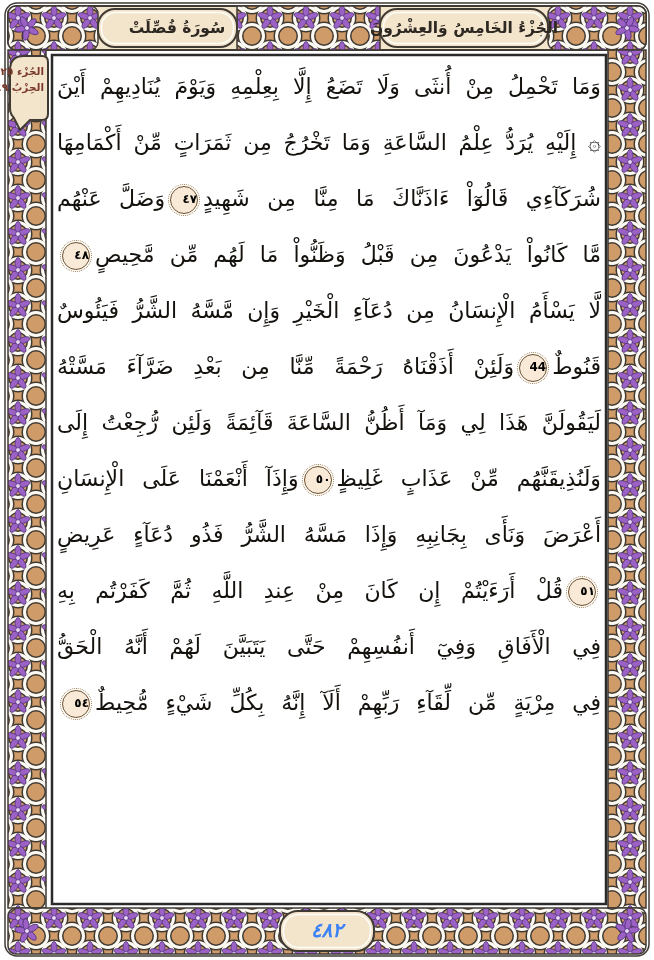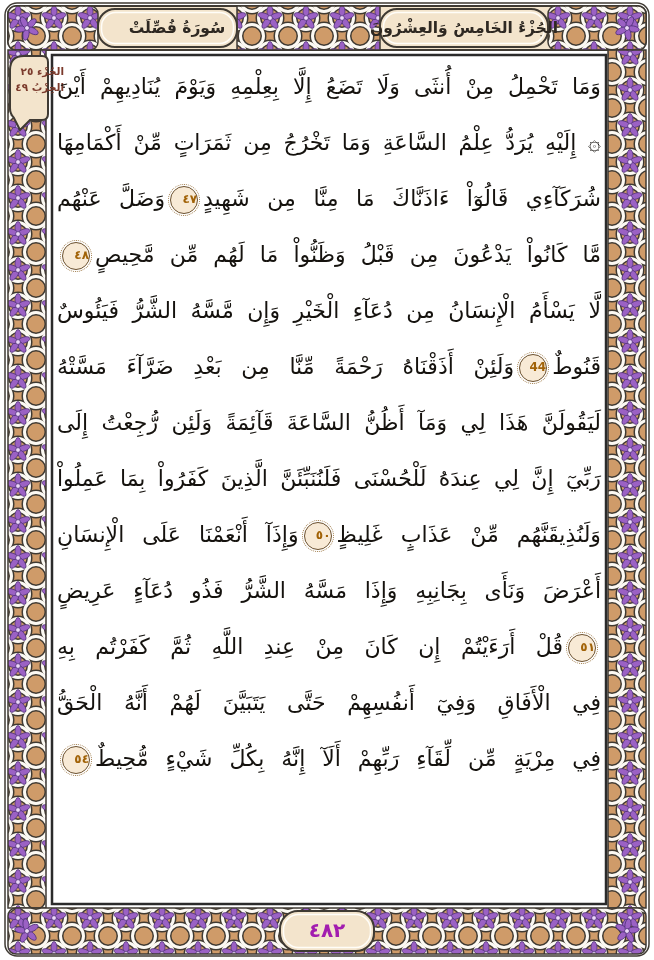--- a/index.html
+++ b/index.html
@@ -7,35 +7,35 @@
   .page{position:relative;width:654px;height:960px;background:#ffffff;overflow:hidden;}
   svg.frame-art{position:absolute;left:0;top:0;}
 
   
   .hdr{position:absolute;top:13px;height:30px;display:flex;align-items:center;justify-content:center;
        color:#2e2822;font-size:15.5px;font-weight:bold;direction:rtl;white-space:nowrap;}
   .hdr-surah{left:100px;width:154px;text-align:right;}
   .hdr-juz{left:384px;width:160px;}
 
   
-  .juz-tab{position:absolute;left:24px;top:63px;width:40px;text-align:center;
+  .juz-tab{position:absolute;left:4px;top:63px;width:40px;text-align:center;
            color:#7b3a2c;font-size:10.5px;font-weight:bold;line-height:1.55;direction:rtl;white-space:nowrap;}
 
   
   .text-area{position:absolute;left:57px;top:59px;width:544px;height:840px;direction:rtl;}
   .qline{height:56px;line-height:56px;font-size:22px;color:#15120e;
          text-align:justify;text-align-last:justify;white-space:nowrap;overflow:visible;}
   .qtext{vertical-align:baseline;}
   .ayah-badge{display:inline-block;width:26px;height:26px;line-height:24px;border-radius:50%;
               background:#f8ead6;border:1.5px solid #6b5130;outline:1.5px dotted #a07c4a;outline-offset:1px;
-              font-size:12px;font-weight:bold;color:#a16207;text-align:left;vertical-align:middle;margin:0 5px;}
+              font-size:12px;font-weight:bold;color:#000000;text-align:left;vertical-align:middle;margin:0 5px;}
 
   
   .page-num{position:absolute;left:282px;top:913px;width:90px;height:34px;line-height:34px;
-            text-align:center;font-size:20px;font-weight:bold;color:#a21caf;}
+            text-align:center;font-size:20px;font-weight:bold;color:#3b82f6;font-style:italic;}
 </style>
 </head>
 <body>
 
 <div class="page">
 
   <svg class="frame-art" width="654" height="960" viewBox="0 0 654 960" aria-hidden="true">
     <defs>
       <g id="petal">
         <ellipse cx="0" cy="-6.2" rx="3" ry="6.2" fill="#9b61c4" stroke="#50307a" stroke-width="0.8"></ellipse>
@@ -122,21 +122,20 @@
   </div>
 
   <div class="text-area">
       <div class="qline"><span class="qtext">وَمَا تَحْمِلُ مِنْ أُنثَى وَلَا تَضَعُ إِلَّا بِعِلْمِهِ وَيَوْمَ يُنَادِيهِمْ أَيْنَ</span></div>
       <div class="qline"><span class="qtext">۞ إِلَيْهِ يُرَدُّ عِلْمُ السَّاعَةِ وَمَا تَخْرُجُ مِن ثَمَرَاتٍ مِّنْ أَكْمَامِهَا</span></div>
       <div class="qline"><span class="qtext">شُرَكَآءِي قَالُوٓاْ ءَاذَنَّاكَ مَا مِنَّا مِن شَهِيدٍ</span><span class="ayah-badge">٤٧</span><span class="qtext">وَضَلَّ عَنْهُم</span></div>
       <div class="qline"><span class="qtext">مَّا كَانُواْ يَدْعُونَ مِن قَبْلُ وَظَنُّواْ مَا لَهُم مِّن مَّحِيصٍ</span><span class="ayah-badge">٤٨</span></div>
       <div class="qline"><span class="qtext">لَّا يَسْأَمُ الْإِنسَانُ مِن دُعَآءِ الْخَيْرِ وَإِن مَّسَّهُ الشَّرُّ فَيَئُوسٌ</span></div>
       <div class="qline"><span class="qtext">قَنُوطٌ</span><span class="ayah-badge">44</span><span class="qtext">وَلَئِنْ أَذَقْنَاهُ رَحْمَةً مِّنَّا مِن بَعْدِ ضَرَّآءَ مَسَّتْهُ</span></div>
       <div class="qline"><span class="qtext">لَيَقُولَنَّ هَذَا لِي وَمَآ أَظُنُّ السَّاعَةَ قَآئِمَةً وَلَئِن رُّجِعْتُ إِلَى</span></div>
-      <div class="qline"><span class="qtext">رَبِّيٓ إِنَّ لِي عِندَهُ لَلْحُسْنَى فَلَنُنَبِّئَنَّ الَّذِينَ كَفَرُواْ بِمَا عَمِلُواْ</span></div>
       <div class="qline"><span class="qtext">وَلَنُذِيقَنَّهُم مِّنْ عَذَابٍ غَلِيظٍ</span><span class="ayah-badge">٥٠</span><span class="qtext">وَإِذَآ أَنْعَمْنَا عَلَى الْإِنسَانِ</span></div>
       <div class="qline"><span class="qtext">أَعْرَضَ وَنَأَى بِجَانِبِهِ وَإِذَا مَسَّهُ الشَّرُّ فَذُو دُعَآءٍ عَرِيضٍ</span></div>
       <div class="qline"><span class="ayah-badge">٥١</span><span class="qtext">قُلْ أَرَءَيْتُمْ إِن كَانَ مِنْ عِندِ اللَّهِ ثُمَّ كَفَرْتُم بِهِ</span></div>
       <div class="qline"><span class="qtext">فِي الْأَفَاقِ وَفِيٓ أَنفُسِهِمْ حَتَّى يَتَبَيَّنَ لَهُمْ أَنَّهُ الْحَقُّ</span></div>
       <div class="qline"><span class="qtext">فِي مِرْيَةٍ مِّن لِّقَآءِ رَبِّهِمْ أَلَآ إِنَّهُ بِكُلِّ شَيْءٍ مُّحِيطٌ</span><span class="ayah-badge">٥٤</span></div>
     </div>
 
   <div class="page-num">٤٨٢</div>
 
 </div>

